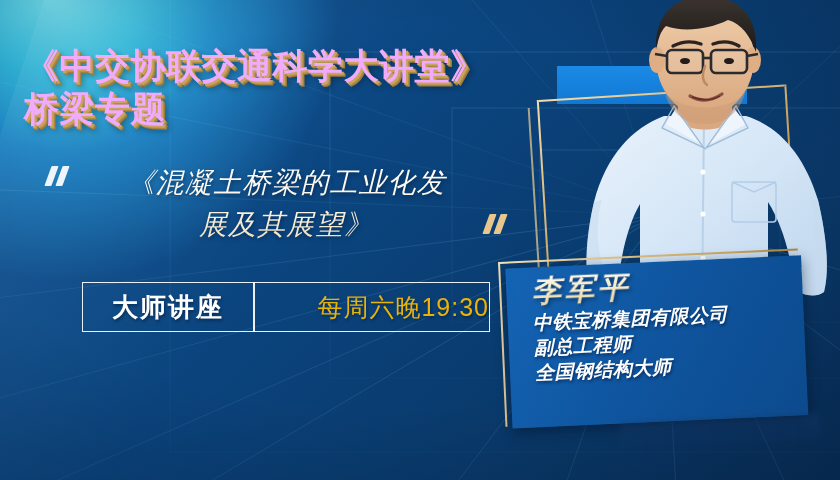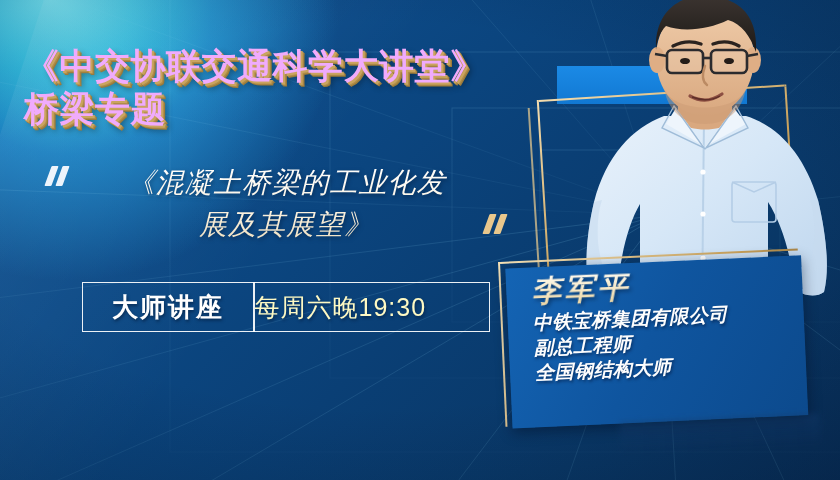--- a/index.html
+++ b/index.html
@@ -63,21 +63,21 @@
     background:linear-gradient(180deg,#ffffff 0%,#fbf3e2 55%,#efdfbe 100%);
     -webkit-background-clip:text;background-clip:text;color:transparent;
     filter:drop-shadow(1px 2px 2px rgba(0,20,50,.55));}
 
   
   .badge-box{position:absolute;left:70px;top:282px;width:408px;height:50px;
     border:1.5px solid rgba(255,255,255,.92);display:flex;align-items:center;margin-left:12px;}
   .badge-left{width:170px;text-align:center;font-size:26px;font-weight:700;color:#ffffff;
     letter-spacing:2px;text-shadow:1px 2px 3px rgba(0,15,40,.5);}
   .badge-div{width:1.5px;height:50px;background:rgba(255,255,255,.92);}
-  .badge-right{flex:1;text-align:left;font-size:25px;font-weight:400;color:#fef9c3;
+  .badge-right{flex:1;text-align:right;font-size:25px;font-weight:400;color:#eab308;
     letter-spacing:1px;text-shadow:1px 2px 3px rgba(0,15,40,.45);}
 
   
   .tagline{position:absolute;left:70px;top:341px;width:408px;height:27px;
     background:linear-gradient(90deg,#1f86dc 0%,#1a7ed4 60%,#1877c9 100%);
     display:flex;align-items:center;justify-content:center;
     font-size:16px;font-weight:700;color:#ffffff;letter-spacing:.6px;}
 
   
   .sp-panel{position:absolute;left:498px;top:262px;width:300px;height:165px;

